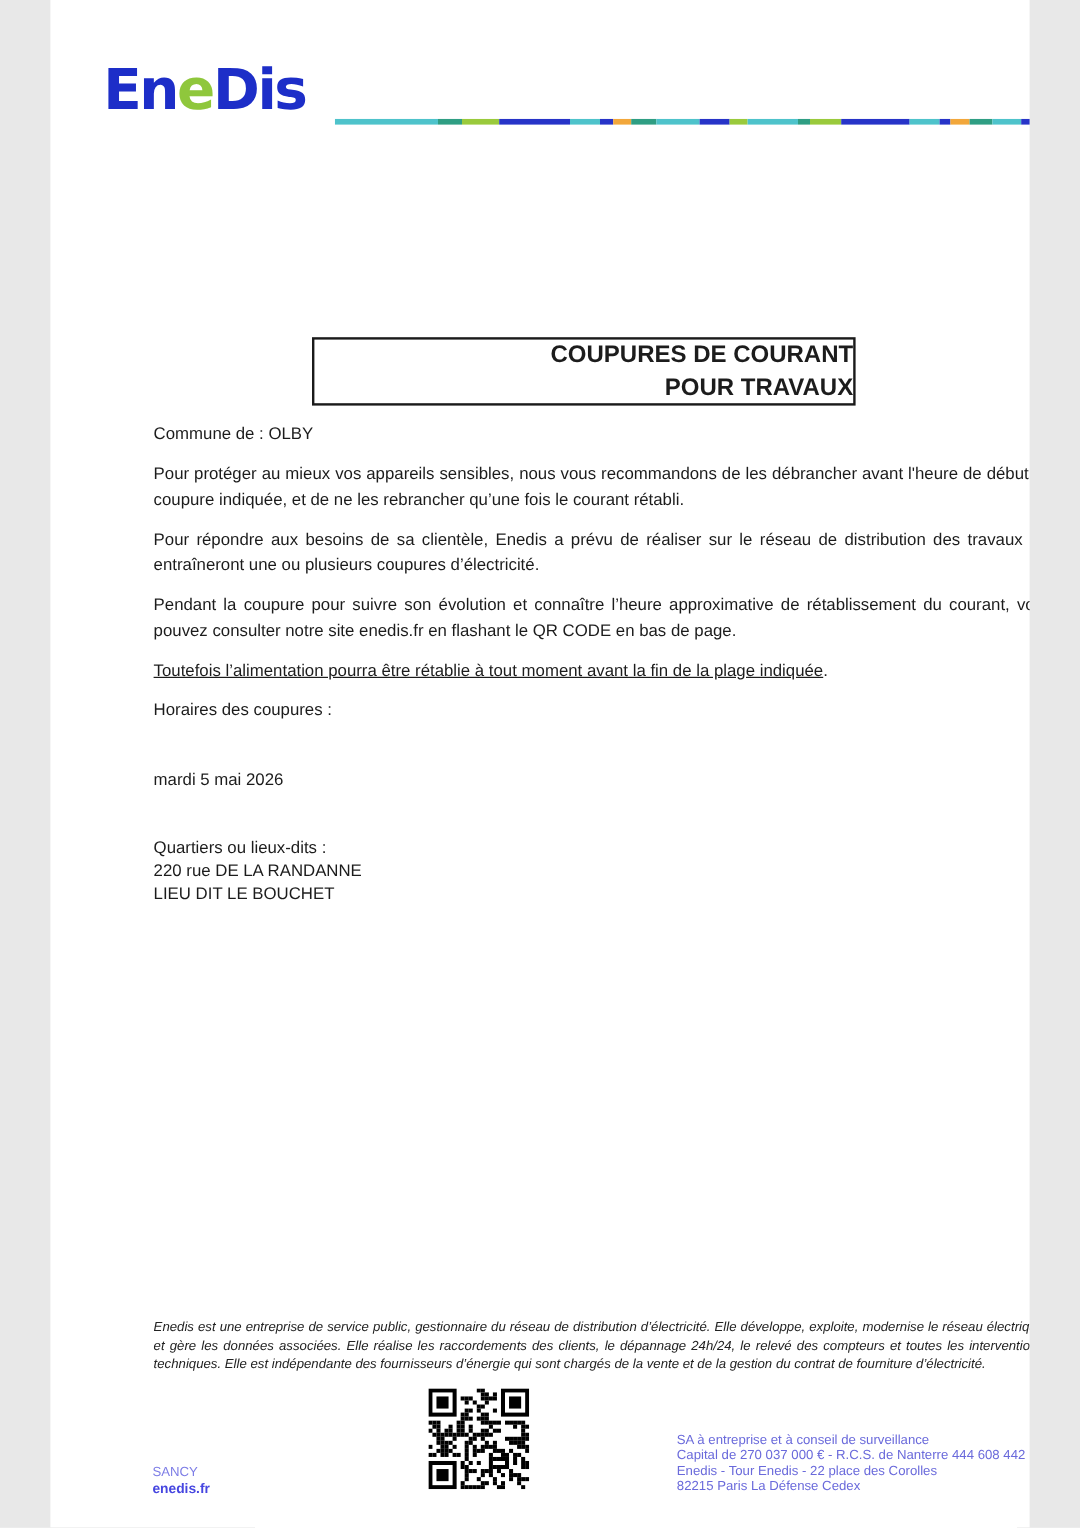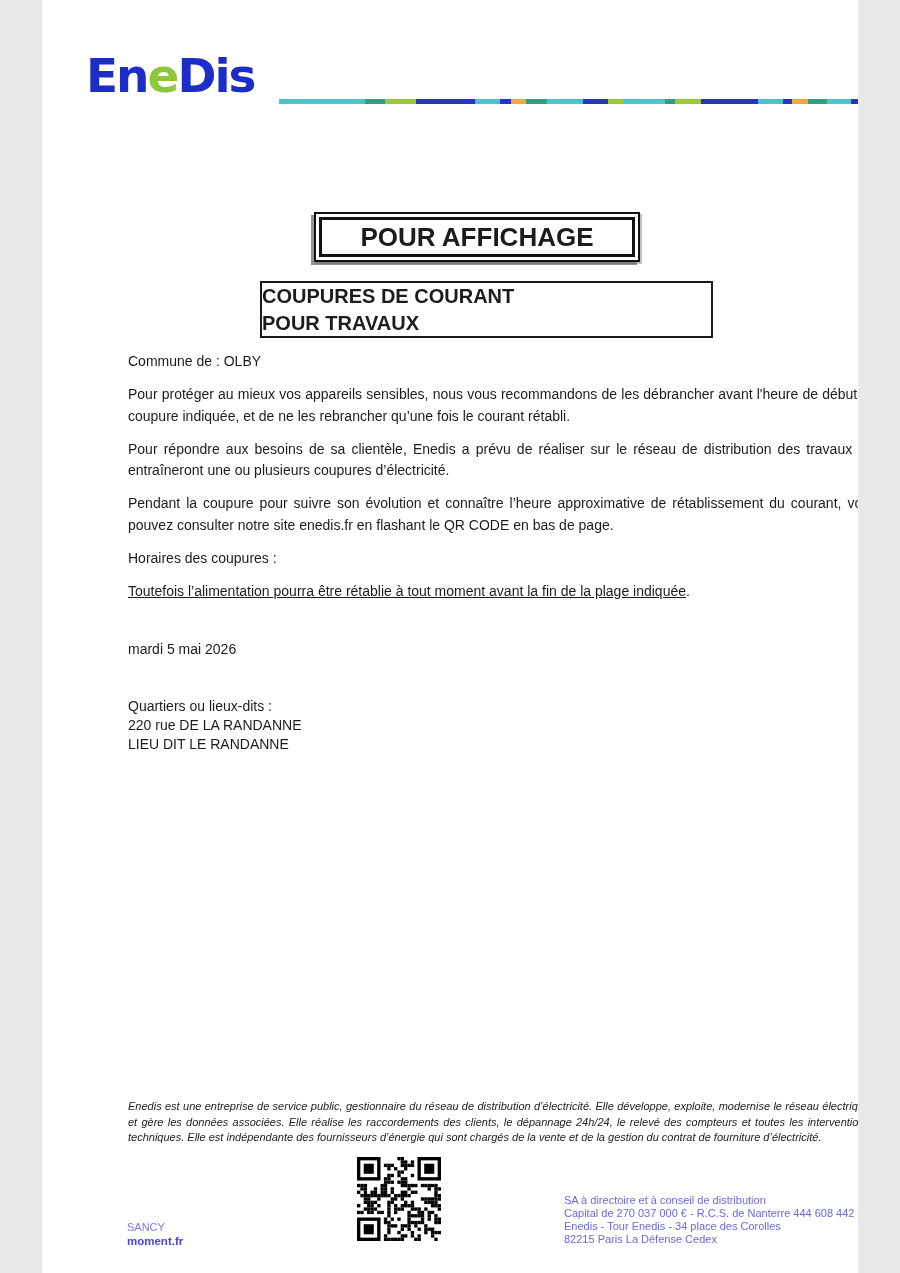--- a/index.html
+++ b/index.html
@@ -30,21 +30,21 @@
   }
   .banner-inner{
     width:100%;height:100%;border:3px solid #111;box-sizing:border-box;
     display:flex;align-items:center;justify-content:center;
   }
   .banner-inner .t{font-size:26px;font-weight:700;letter-spacing:0;}
   
   .notice-box{
     position:absolute;left:218px;top:281px;width:453px;height:57px;
     border:2px solid #1a1a1a;box-sizing:border-box;
-    display:flex;flex-direction:column;align-items:flex-start;justify-content:center;
+    display:flex;flex-direction:column;align-items:flex-end;justify-content:center;
     font-size:20px;font-weight:700;line-height:27px;text-align:center;
   }
   
   .content{
     position:absolute;left:86px;top:351px;width:749px;
     font-size:14px;line-height:21.5px;
   }
   .content p{margin:0 0 11.5px 0;text-align:justify;}
   .content p.no-just{text-align:left;}
   .u{text-decoration:underline;}
@@ -95,47 +95,42 @@
       <span style="background: rgb(39, 52, 200); flex-basis: 10px;"></span>
       <span style="background: rgb(242, 167, 59); flex-basis: 16px;"></span>
       <span style="background: rgb(47, 158, 131); flex-basis: 20px;"></span>
       <span style="background: rgb(78, 195, 203); flex-basis: 26px;"></span>
       <span style="background: rgb(39, 52, 200); flex-basis: 24px;"></span>
       <span style="background: rgb(154, 202, 60); flex-basis: 18px;"></span>
       <span style="background: rgb(78, 195, 203); flex-basis: 34px;"></span>
       <span style="background: rgb(47, 158, 131); flex-basis: 12px;"></span>
     </div>
 
-  <div class="banner-outer">
-    <div class="banner-inner">
-      <span class="t">POUR AFFICHAGE</span>
-    </div>
-  </div>
 
   <div class="notice-box">
     <span>COUPURES DE COURANT</span>
     <span>POUR TRAVAUX</span>
   </div>
 
   <div class="content">
     <p class="no-just">Commune de : OLBY</p>
     <p>Pour protéger au mieux vos appareils sensibles, nous vous recommandons de les débrancher avant l'heure de début de coupure indiquée, et de ne les rebrancher qu’une fois le courant rétabli.</p>
     <p>Pour répondre aux besoins de sa clientèle, Enedis a prévu de réaliser sur le réseau de distribution des travaux qui entraîneront une ou plusieurs coupures d’électricité.</p>
     <p>Pendant la coupure pour suivre son évolution et connaître l’heure approximative de rétablissement du courant, vous pouvez consulter notre site enedis.fr en flashant le QR CODE en bas de page.</p>
+    <p class="no-just"><span class="u">Toutefois l’alimentation pourra être rétablie à tout moment avant la fin de la plage indiquée</span><span>.</span></p>
     <p class="no-just">Horaires des coupures :</p>
-    <p class="no-just"><span class="u">Toutefois l’alimentation pourra être rétablie à tout moment avant la fin de la plage indiquée</span><span>.</span></p>
 
     <div class="sched">
       <div>mardi 5 mai 2026</div>
     </div>
 
     <div class="quart">
       <div>Quartiers ou lieux-dits :</div>
       <div>220 rue DE LA RANDANNE</div>
-      <div>LIEU DIT LE RANDANNE</div>
+      <div>LIEU DIT LE BOUCHET</div>
     </div>
   </div>
 
   <div class="legal">Enedis est une entreprise de service public, gestionnaire du réseau de distribution d’électricité. Elle développe, exploite, modernise le réseau électrique et gère les données associées. Elle réalise les raccordements des clients, le dépannage 24h/24, le relevé des compteurs et toutes les interventions techniques. Elle est indépendante des fournisseurs d’énergie qui sont chargés de la vente et de la gestion du contrat de fourniture d’électricité.</div>
 
   <div class="qr">
     <svg width="84" height="84" viewBox="0 0 100 100" xmlns="http://www.w3.org/2000/svg">
         <rect x="48" y="0" width="4" height="4" fill="#000"></rect>
         <rect x="52" y="0" width="4" height="4" fill="#000"></rect>
         <rect x="52" y="4" width="4" height="4" fill="#000"></rect>
@@ -351,24 +346,24 @@
         <rect x="72" y="0" width="28" height="28" fill="#000"></rect>
         <rect x="76" y="4" width="20" height="20" fill="#fff"></rect>
         <rect x="80" y="8" width="12" height="12" fill="#000"></rect>
         <rect x="0" y="72" width="28" height="28" fill="#000"></rect>
         <rect x="4" y="76" width="20" height="20" fill="#fff"></rect>
         <rect x="8" y="80" width="12" height="12" fill="#000"></rect>
       </svg>
   </div>
 
   <div class="company">
-    <div>SA à directoire et à conseil de distribution</div>
+    <div>SA à entreprise et à conseil de surveillance</div>
     <div>Capital de 270 037 000 € - R.C.S. de Nanterre 444 608 442</div>
-    <div>Enedis - Tour Enedis - 34 place des Corolles</div>
+    <div>Enedis - Tour Enedis - 22 place des Corolles</div>
     <div>82215 Paris La Défense Cedex</div>
   </div>
 
   <div class="agency">
     <div class="name">SANCY</div>
-    <div class="site">moment.fr</div>
+    <div class="site">enedis.fr</div>
   </div>
 
 </div>
 
 </body></html>

